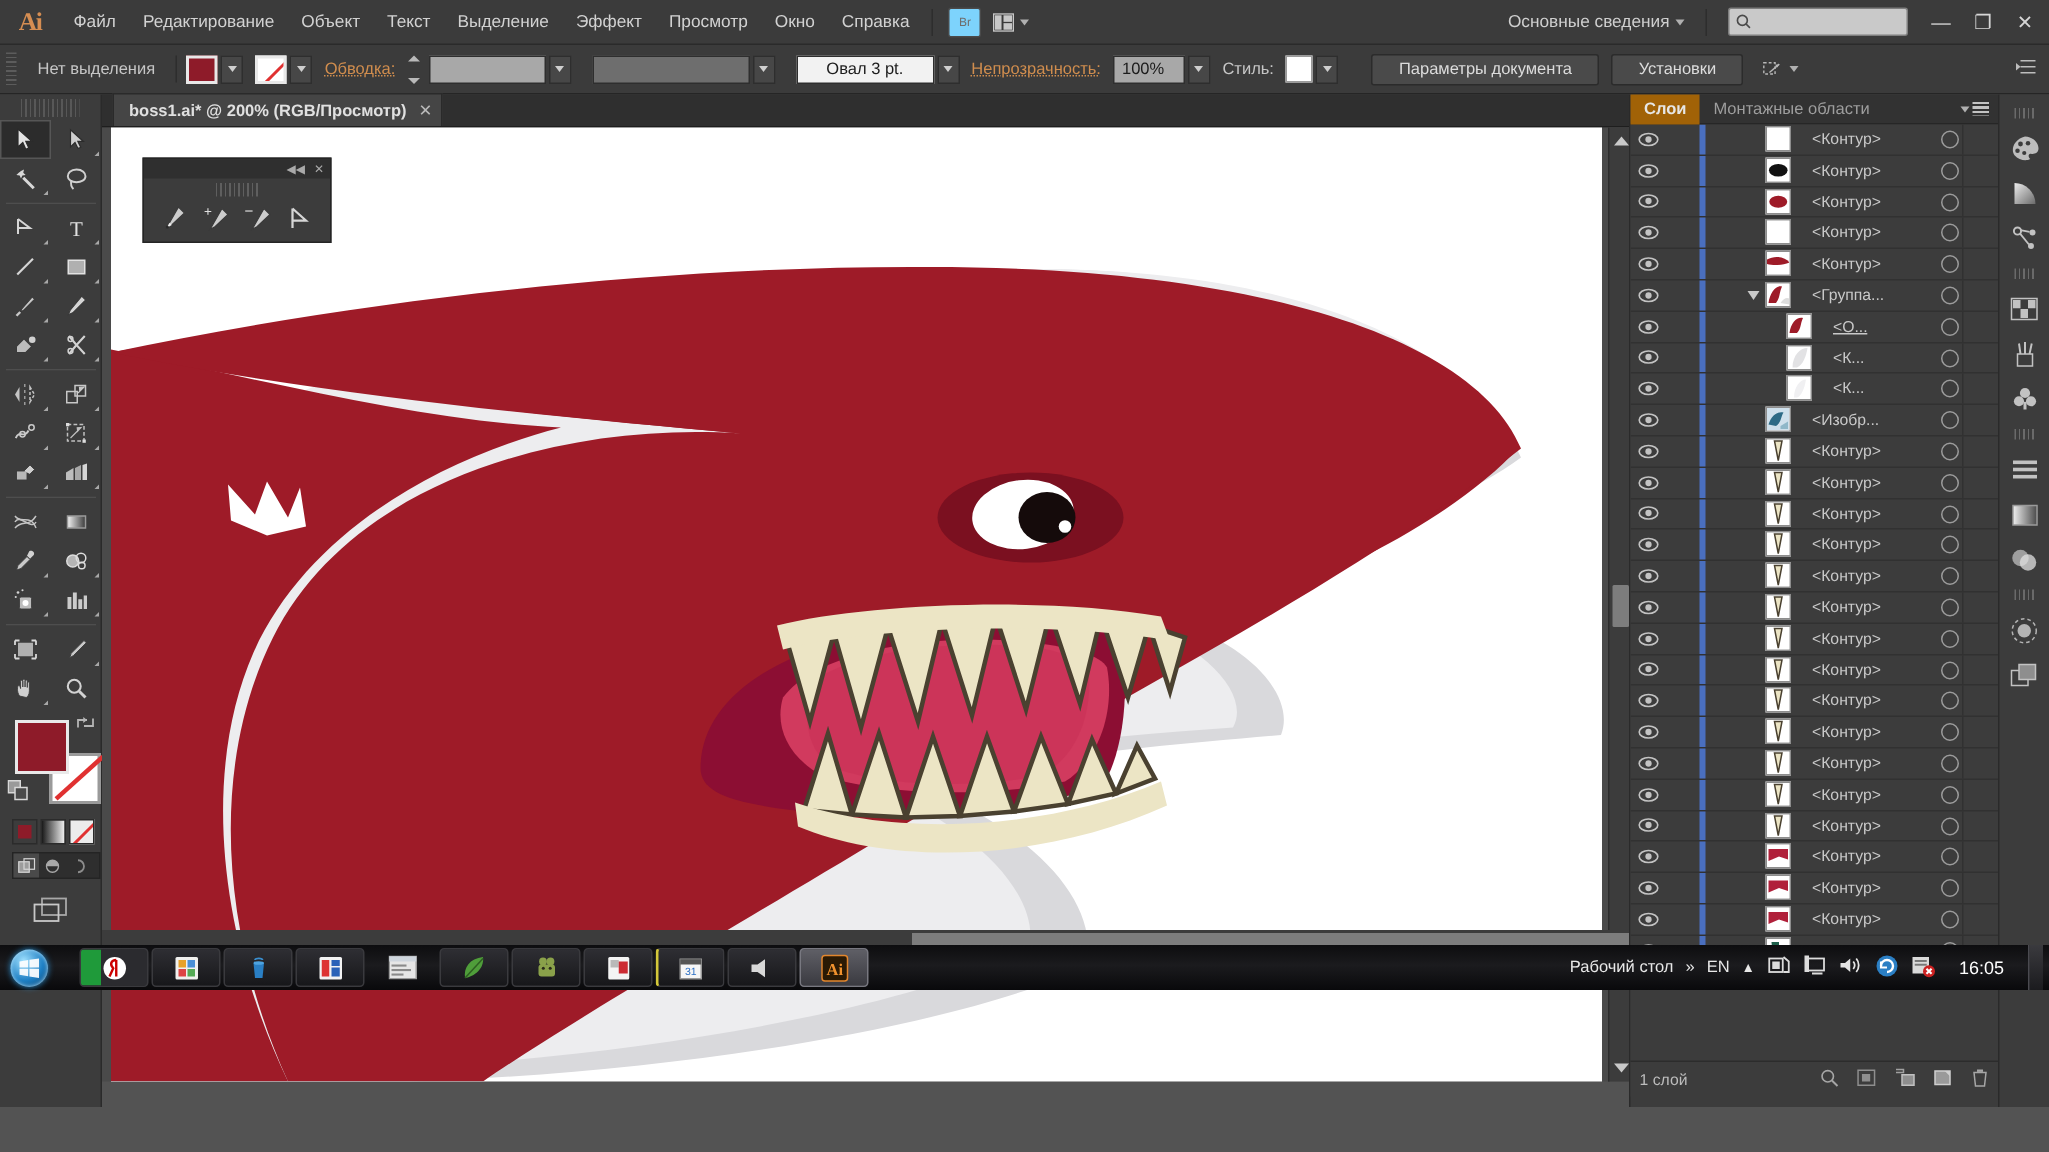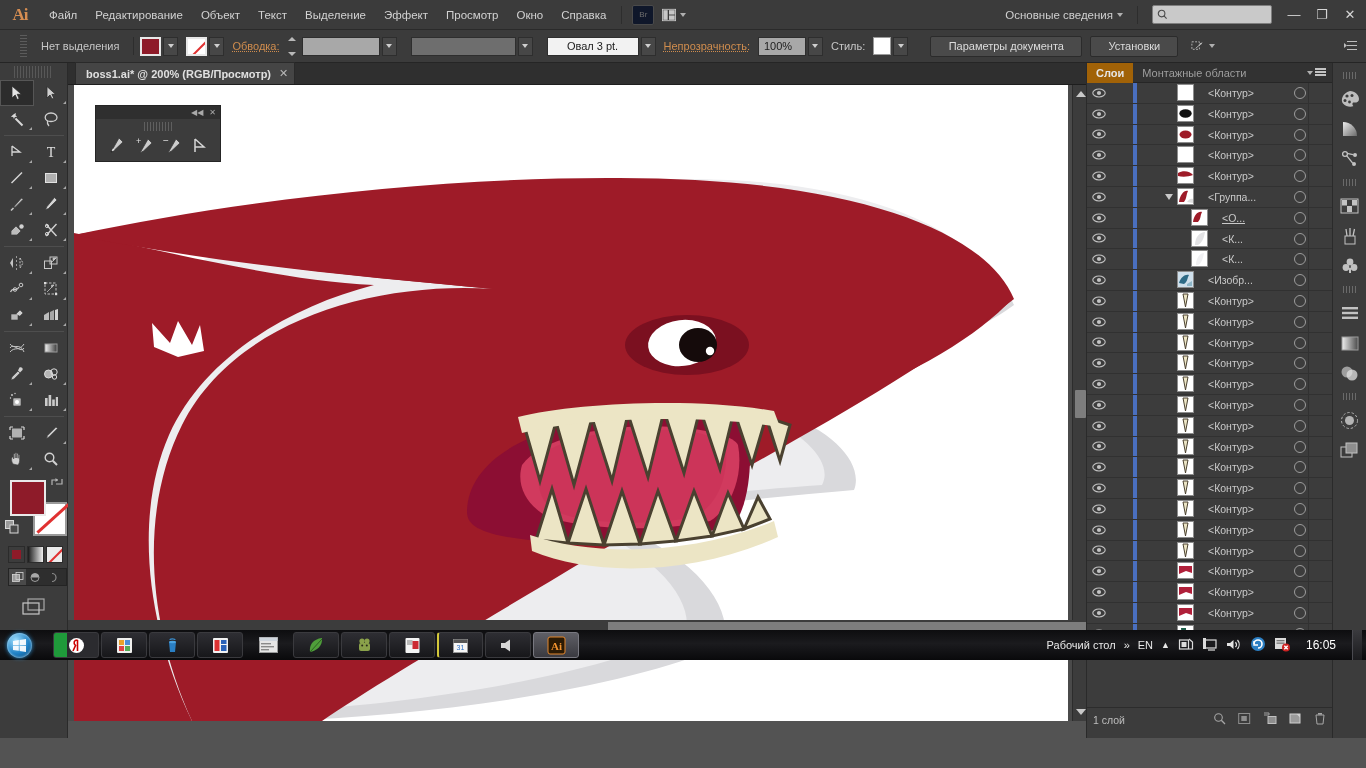--- a/index.html
+++ b/index.html
@@ -13,34 +13,34 @@
   #app{position:relative;width:1366px;height:660px;border-radius:26px;}
 
   
   .menubar{position:absolute;left:0;top:0;width:1366px;height:30px;background:#3b3b3b;
            border-bottom:1px solid #2a2a2a;display:flex;align-items:center;}
   .ai-logo{width:40px;height:30px;display:flex;align-items:center;justify-content:center;
            color:#d58d52;font-weight:bold;font-size:17px;font-family:"Liberation Serif",serif;letter-spacing:-1px;}
   .menu-items{display:flex;align-items:center;height:30px;}
   .menu-item{padding:0 9px;height:30px;line-height:30px;color:#d2d2d2;font-size:11.5px;cursor:default;}
   .mb-sep{width:1px;height:18px;background:#2d2d2d;margin:0 6px;}
-  .br-btn{width:22px;height:20px;border:1px solid #4a4a4a;border-radius:2px;background:#0f172a;
+  .br-btn{width:22px;height:20px;border:1px solid #4a4a4a;border-radius:2px;background:#7dd3fc;
           color:#6e6e6e;font-size:8px;display:flex;align-items:center;justify-content:center;margin-left:4px;}
   .arrange-btn{width:24px;height:20px;display:flex;align-items:center;justify-content:center;margin-left:8px;}
   .tiny-caret{width:0;height:0;border-left:3px solid transparent;border-right:3px solid transparent;
               border-top:4px solid #b0b0b0;margin-left:4px;}
   .ws-name{color:#cfcfcf;font-size:11.5px;}
   .search-box{width:120px;height:19px;background:#c9c9c9;border:1px solid #7e7e7e;border-radius:2px;
               display:flex;align-items:center;padding-left:4px;}
   .win-btns{display:flex;height:30px;align-items:center;}
   .win-btn{width:28px;height:30px;display:flex;align-items:center;justify-content:center;color:#d6d6d6;font-size:13px;}
 
   
   .ctrlbar{position:absolute;left:0;top:30px;width:1366px;height:33px;background:#3b3b3b;
-           border-bottom:1px solid #252525;display:flex;align-items:center;padding-left:20px;}
+           border-bottom:1px solid #252525;display:flex;align-items:center;padding-left:4px;}
   .grip{width:7px;height:22px;background:
       repeating-linear-gradient(to bottom,#6a6a6a 0 1px,transparent 1px 3px);margin-right:6px;opacity:.7;}
   .cb-label{color:#c6c6c6;font-size:11px;margin:0 8px;}
   .cb-label.orange{color:#d08d4e;text-decoration:underline;text-decoration-style:dotted;}
   .swatch{width:21px;height:19px;border:2px solid #e8e8e8;background:#8e1b29;}
   .swatch.none{background:#fff;position:relative;overflow:hidden;}
   .swatch.none:after{content:"";position:absolute;left:-4px;top:8px;width:32px;height:2px;background:#e03131;
                      transform:rotate(-45deg);}
   .swatch.white{background:#fff;border:1px solid #9a9a9a;width:18px;height:18px;}
   .dd-btn{width:15px;height:19px;background:#474747;border:1px solid #2e2e2e;display:flex;

